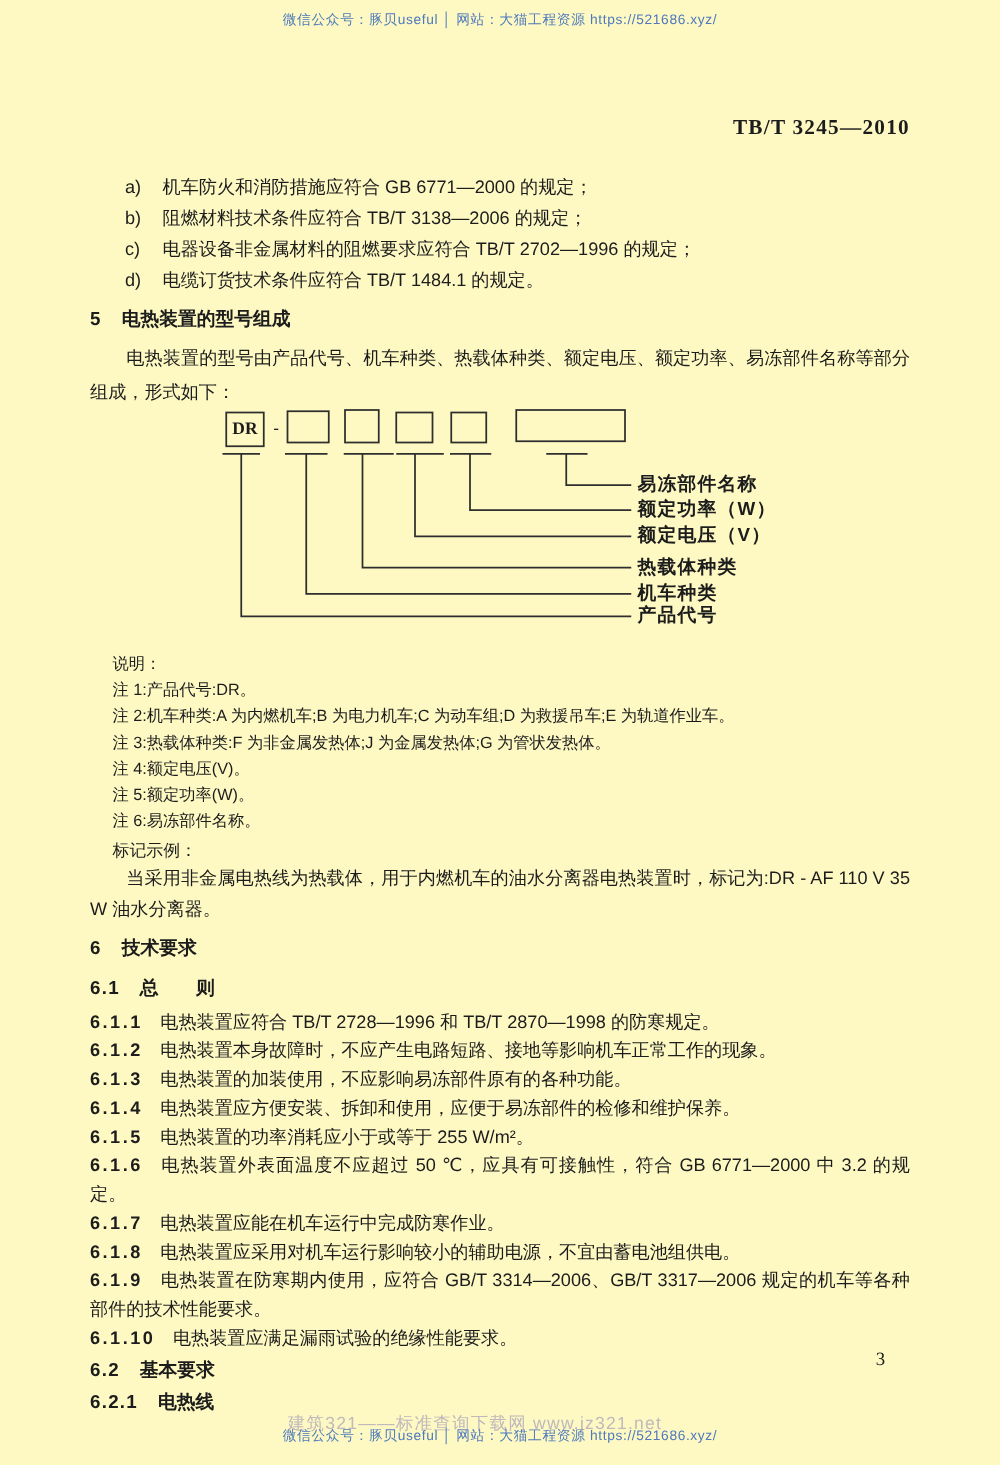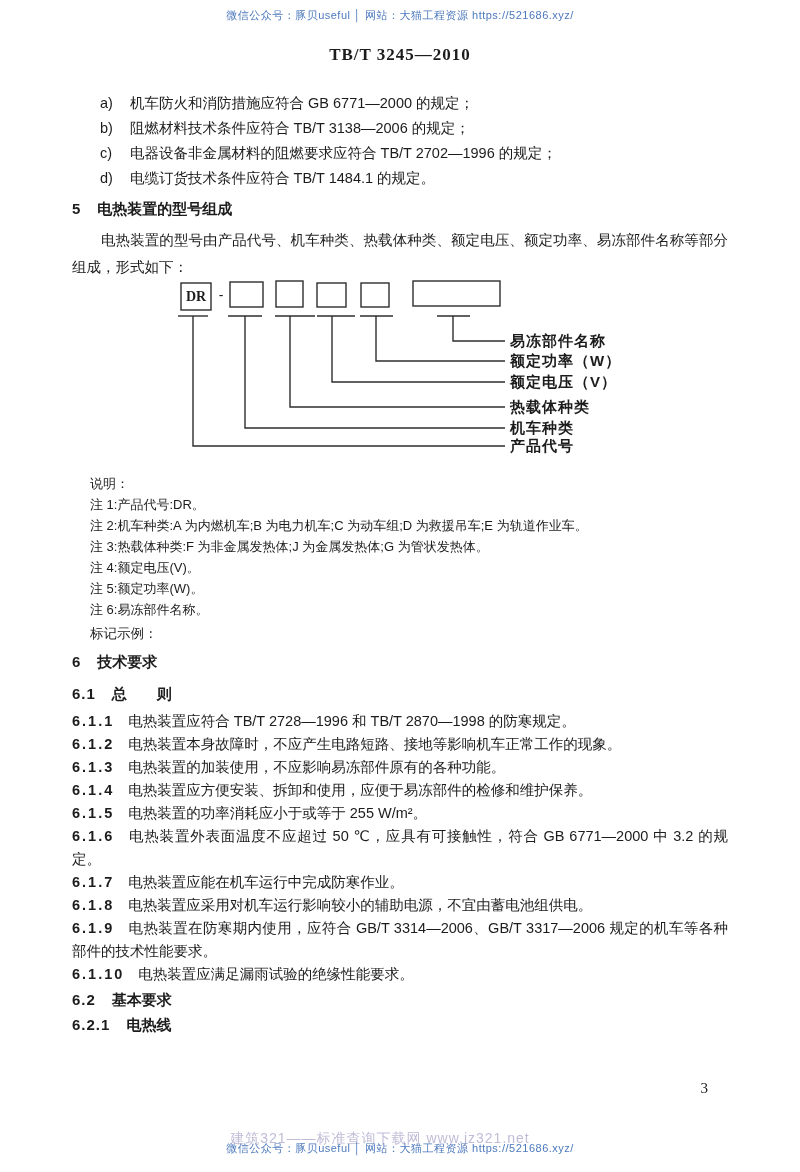--- a/index.html
+++ b/index.html
@@ -1,36 +1,36 @@
 <!DOCTYPE html>
 <html><head>
 <meta charset="utf-8">
 <style>
   html,body { margin:0; padding:0; background:#e8e8e8; }
   .page {
     position:relative; width:800px; height:1172px; margin:0 auto;
-    background:#ffffff; color:#1c1c1c; overflow:hidden;
+    background:#fef9c3; color:#1c1c1c; overflow:hidden;
     font-family:"Liberation Sans","DejaVu Sans",sans-serif;
   }
   
   .wm-top {
     position:absolute; top:8px; left:0; right:0; text-align:center;
     font-size:11px; color:#4d79bd; letter-spacing:0.5px;
   }
   .wm-bottom-back {
     position:absolute; top:1130px; left:0; right:40px; text-align:center;
     font-size:14px; color:rgba(141,131,183,0.55); letter-spacing:1px;
   }
   .wm-bottom-front {
     position:absolute; top:1141px; left:0; right:0; text-align:center;
     font-size:11px; color:#4d79bd; letter-spacing:0.5px;
   }
   .content { position:absolute; left:72px; top:0; width:656px; }
   .std-no {
-    margin:0; padding-top:45px; height:20px; text-align:center;
+    margin:0; padding-top:92px; height:20px; text-align:right;
     font-weight:bold; font-size:17px; letter-spacing:1px;
     font-family:"Liberation Serif","DejaVu Serif",serif;
   }
   
   .abc-list { margin-top:26px; }
   .abc-item { margin:0; line-height:25px; font-size:14.5px; padding-left:28px; }
   .abc-item .lbl { display:inline-block; width:30px; }
   
   .h-sec { margin:0; font-weight:bold; font-size:15px; line-height:20px; }
   .h-sec .num { margin-right:16px; letter-spacing:1px; }
@@ -130,20 +130,21 @@
       <p class="note-line">说明：</p>
       <p class="note-line">注 1:产品代号:DR。</p>
       <p class="note-line">注 2:机车种类:A 为内燃机车;B 为电力机车;C 为动车组;D 为救援吊车;E 为轨道作业车。</p>
       <p class="note-line">注 3:热载体种类:F 为非金属发热体;J 为金属发热体;G 为管状发热体。</p>
       <p class="note-line">注 4:额定电压(V)。</p>
       <p class="note-line">注 5:额定功率(W)。</p>
       <p class="note-line">注 6:易冻部件名称。</p>
     </div>
 
     <p class="ex-head">标记示例：</p>
+    <p class="ex-text">当采用非金属电热线为热载体，用于内燃机车的油水分离器电热装置时，标记为:DR - AF 110 V 35 W 油水分离器。</p>
 
     <p class="h-sec h6"><span class="num">6</span><span>技术要求</span></p>
 
     <p class="h-sec h61"><span class="num">6.1</span><span class="gap">总　　则</span></p>
 
     <div class="clauses">
       <p class="clause"><span class="cnum">6.1.1</span><span>电热装置应符合 TB/T 2728—1996 和 TB/T 2870—1998 的防寒规定。</span></p>
       <p class="clause"><span class="cnum">6.1.2</span><span>电热装置本身故障时，不应产生电路短路、接地等影响机车正常工作的现象。</span></p>
       <p class="clause"><span class="cnum">6.1.3</span><span>电热装置的加装使用，不应影响易冻部件原有的各种功能。</span></p>
       <p class="clause"><span class="cnum">6.1.4</span><span>电热装置应方便安装、拆卸和使用，应便于易冻部件的检修和维护保养。</span></p>

